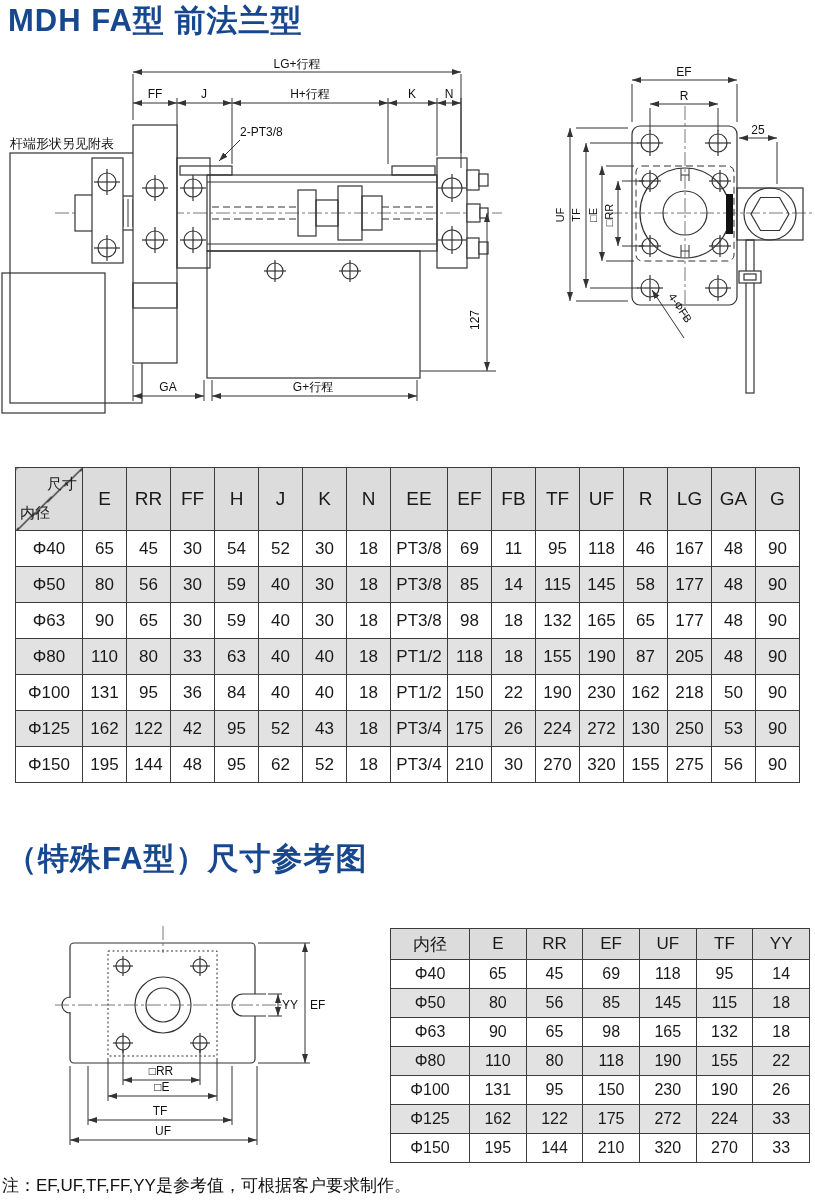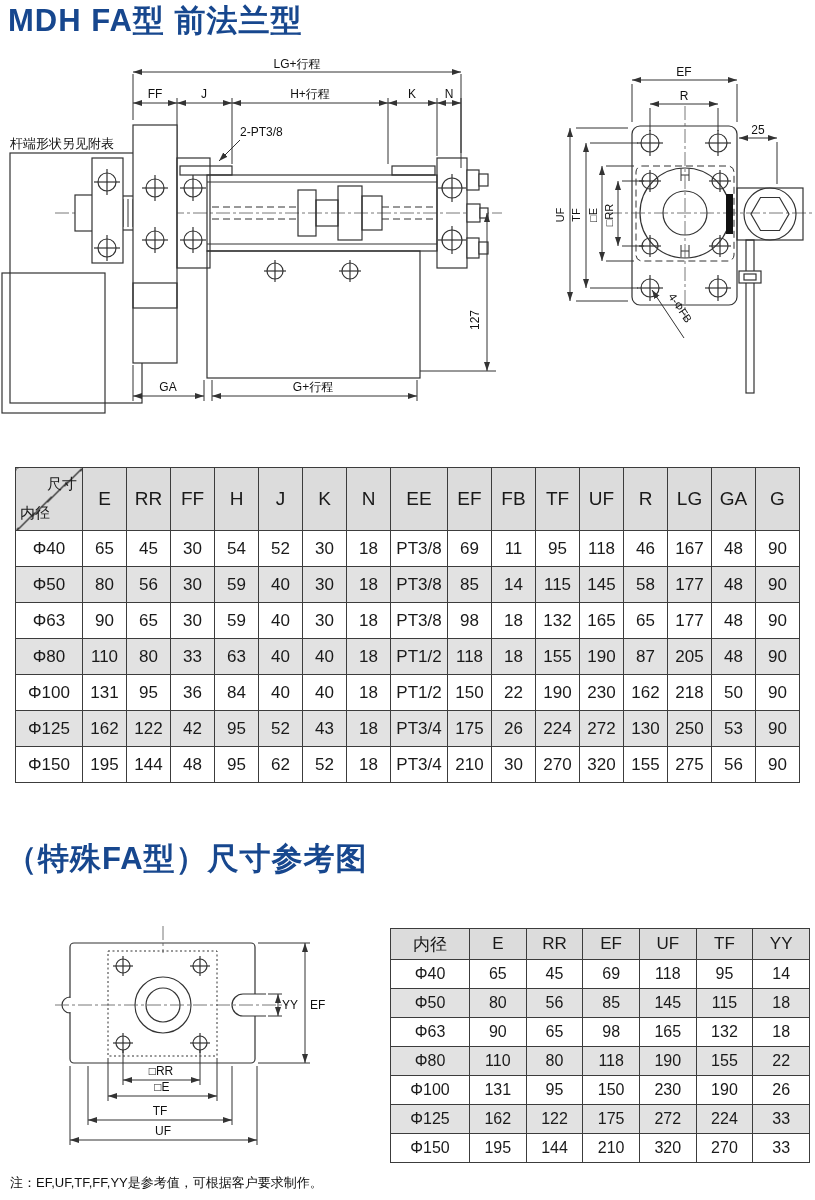--- a/index.html
+++ b/index.html
@@ -31,21 +31,21 @@
      background-image:linear-gradient(to bottom right,transparent calc(50% - 0.8px),
        #3c3c3c calc(50% - 0.8px),#3c3c3c calc(50% + 0.8px),transparent calc(50% + 0.8px));}
   #main-table th:nth-child(9){width:56px;text-align:center;}
   .corner .ct{position:absolute;top:7px;right:5px;font-size:15px;}
   .corner .cb{position:absolute;bottom:7px;left:4px;font-size:15px;}
   tr.alt td{background:#e2e2e2;}
   #ref-table{left:390px;top:928px;width:420px;}
   #ref-table th{height:30px;background:#dcdcdc;font-size:17px;font-weight:400;}
   #ref-table td{height:28px;font-size:16px;}
   #ref-table th:first-child{width:78px;}
-  .footnote{position:absolute;left:10px;top:1174px;font-size:13px;color:#111;}
+  .footnote{position:absolute;left:2px;top:1174px;font-size:17px;color:#111;}
 </style>
 </head>
 <body>
 
 <div class="page">
 
   <h1 class="title">MDH FA型 前法兰型</h1>
 
   <svg id="svg-side" class="draw" width="815" height="406" viewBox="0 0 815 406">
     <defs>

